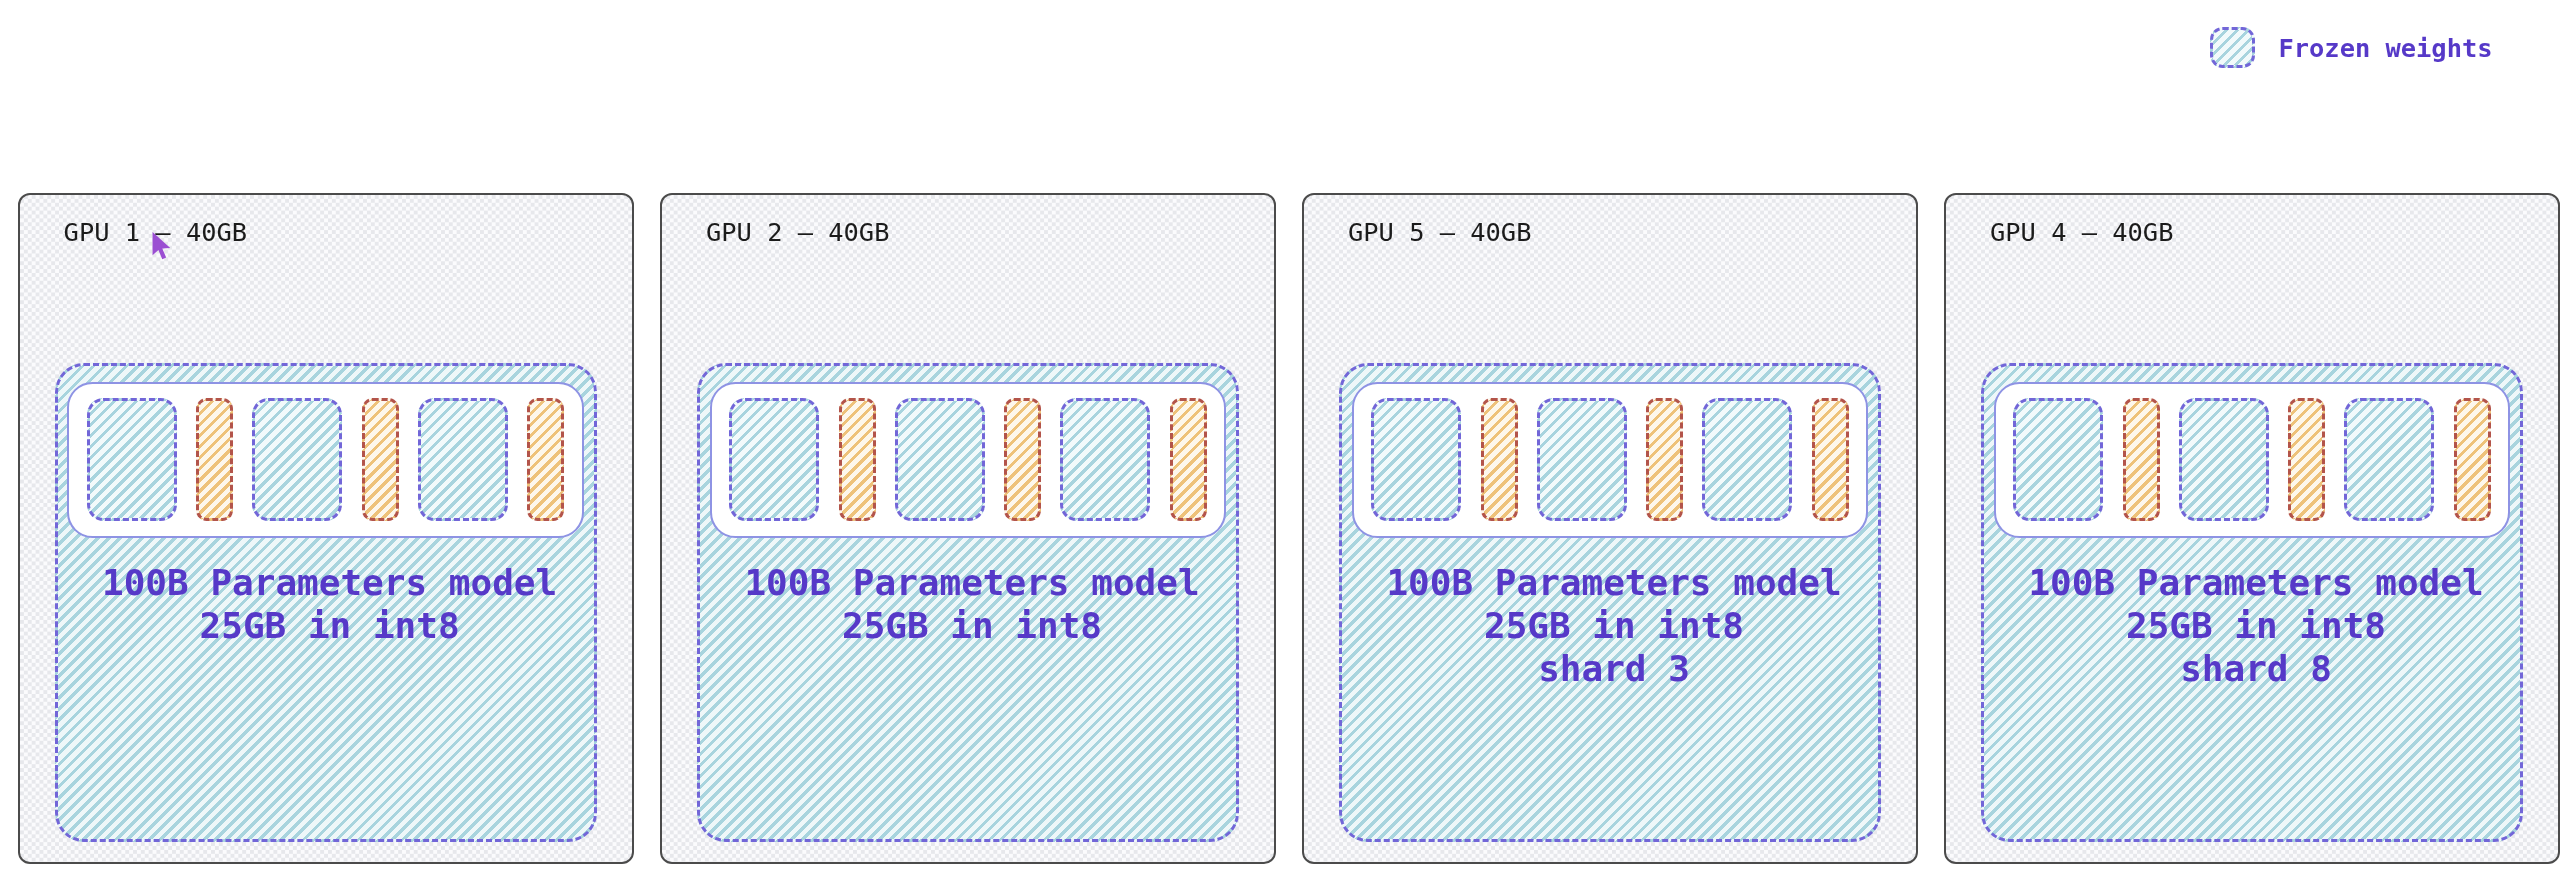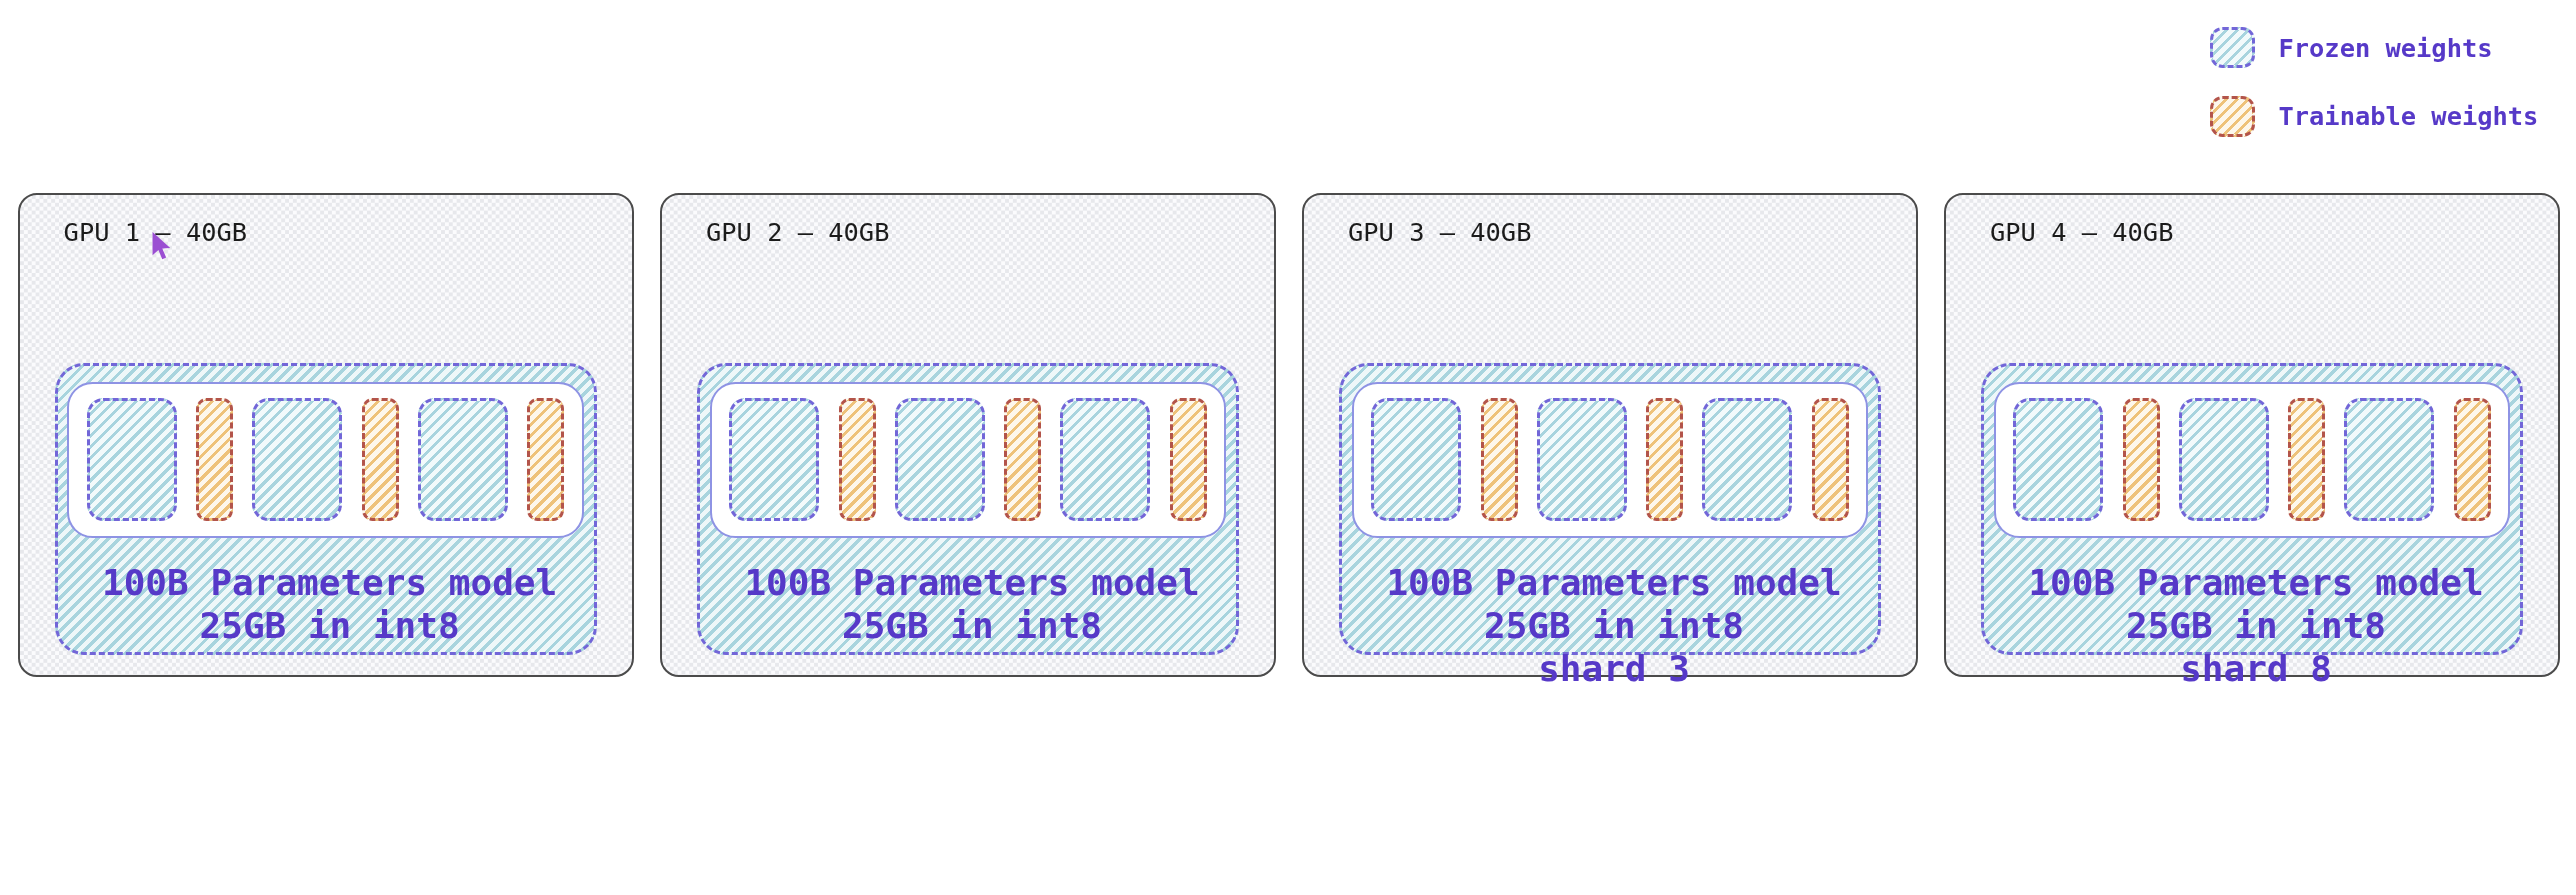--- a/index.html
+++ b/index.html
@@ -26,22 +26,22 @@
     border:3.9px dashed #b3544a;
     background:repeating-linear-gradient(135deg,#eec27a 0 3.4px,#fdf7ec 3.4px 7.8px);
   }
   .legend-label{
     margin-left:23.5px;color:#5639c8;font-size:25.4px;font-weight:600;
     white-space:nowrap;
   }
 
   
   .gpu-card{
-    position:absolute;top:193px;width:616px;height:484px;
-    border:2px solid #4b4b4b;border-radius:19px;
+    position:absolute;top:193px;width:616px;height:671px;
+    border:2px solid #4b4b4b;border-radius:12px;
     background:#fbfbfd conic-gradient(#e7e8ec 0 25%,#fbfbfd 0 50%,#e7e8ec 0 75%,#fbfbfd 0) 0 0/7.8px 7.8px;
     box-sizing:border-box;
   }
   .gpu-label{
     position:absolute;left:44px;top:21.5px;
     color:#1b1b1b;font-size:25.4px;font-weight:500;white-space:nowrap;
   }
   .cursor{position:absolute;left:129px;top:37px;width:27px;height:31px;}
 
   .shard{
@@ -75,24 +75,20 @@
 </head>
 <body>
 
 <div class="canvas">
 
   <div class="legend">
     <div class="legend-row">
       <span class="swatch frozen"></span>
       <span class="legend-label">Frozen weights</span>
     </div>
-    <div class="legend-row">
-      <span class="swatch trainable"></span>
-      <span class="legend-label">Trainable weights</span>
-    </div>
   </div>
 
   <div id="cards">
   <div class="gpu-card" style="left: 17.6px;">
     <div class="gpu-label">GPU 1 – 40GB</div>
     <svg class="cursor" viewBox="0 0 24 28">
       <polygon points="3,0 3,21 8.3,16.2 11.8,24.6 15.3,23 11.8,14.9 19,14.4" fill="#9b4fd2"></polygon>
     </svg>
     <div class="shard">
       <div class="layers">
@@ -123,21 +119,21 @@
         <span class="blk train-blk"></span>
       </div>
       <div class="shard-text">
         <div>100B Parameters model</div>
         <div>25GB in int8</div>
       </div>
     </div>
   </div>
 
   <div class="gpu-card" style="left: 1302px;">
-    <div class="gpu-label">GPU 3 – 40GB</div>
+    <div class="gpu-label">GPU 5 – 40GB</div>
 
     <div class="shard">
       <div class="layers">
         <span class="blk frozen-blk"></span>
         <span class="blk train-blk"></span>
         <span class="blk frozen-blk"></span>
         <span class="blk train-blk"></span>
         <span class="blk frozen-blk"></span>
         <span class="blk train-blk"></span>
       </div>

